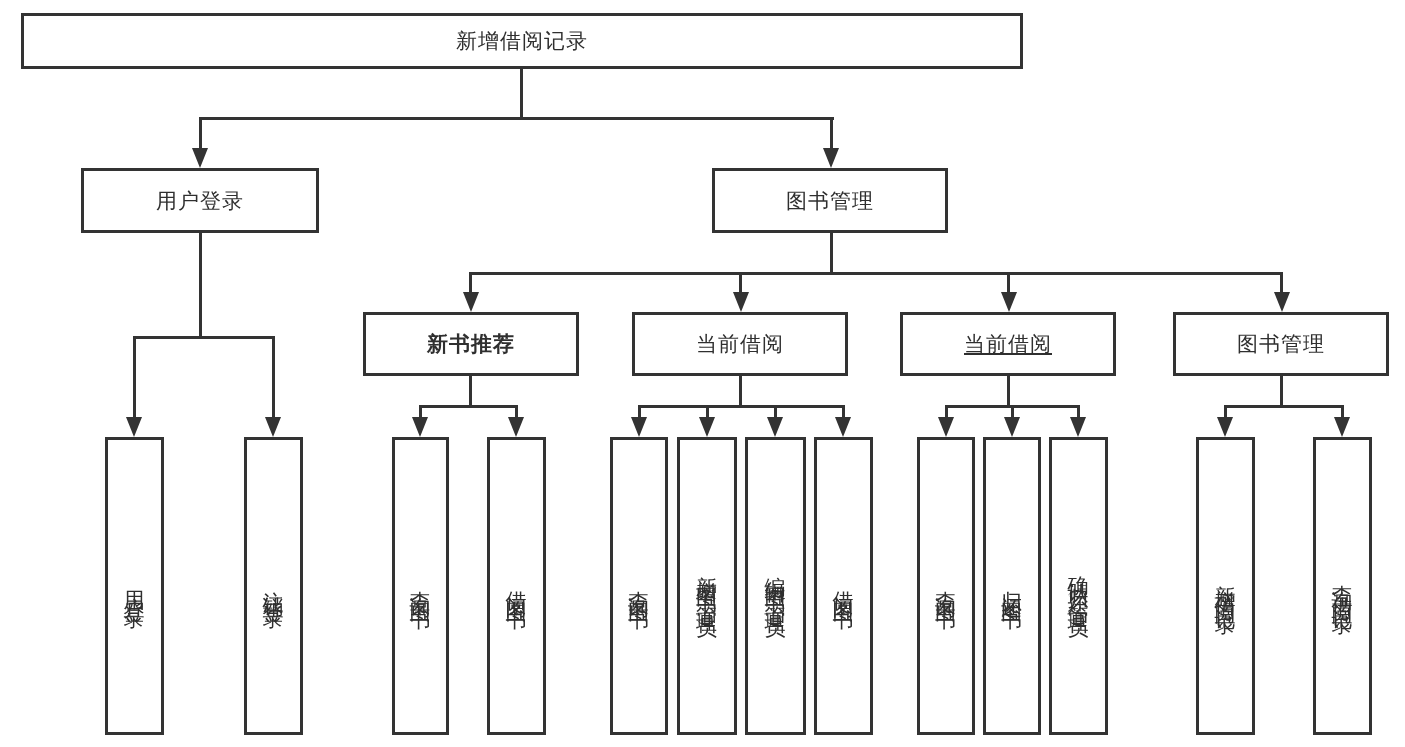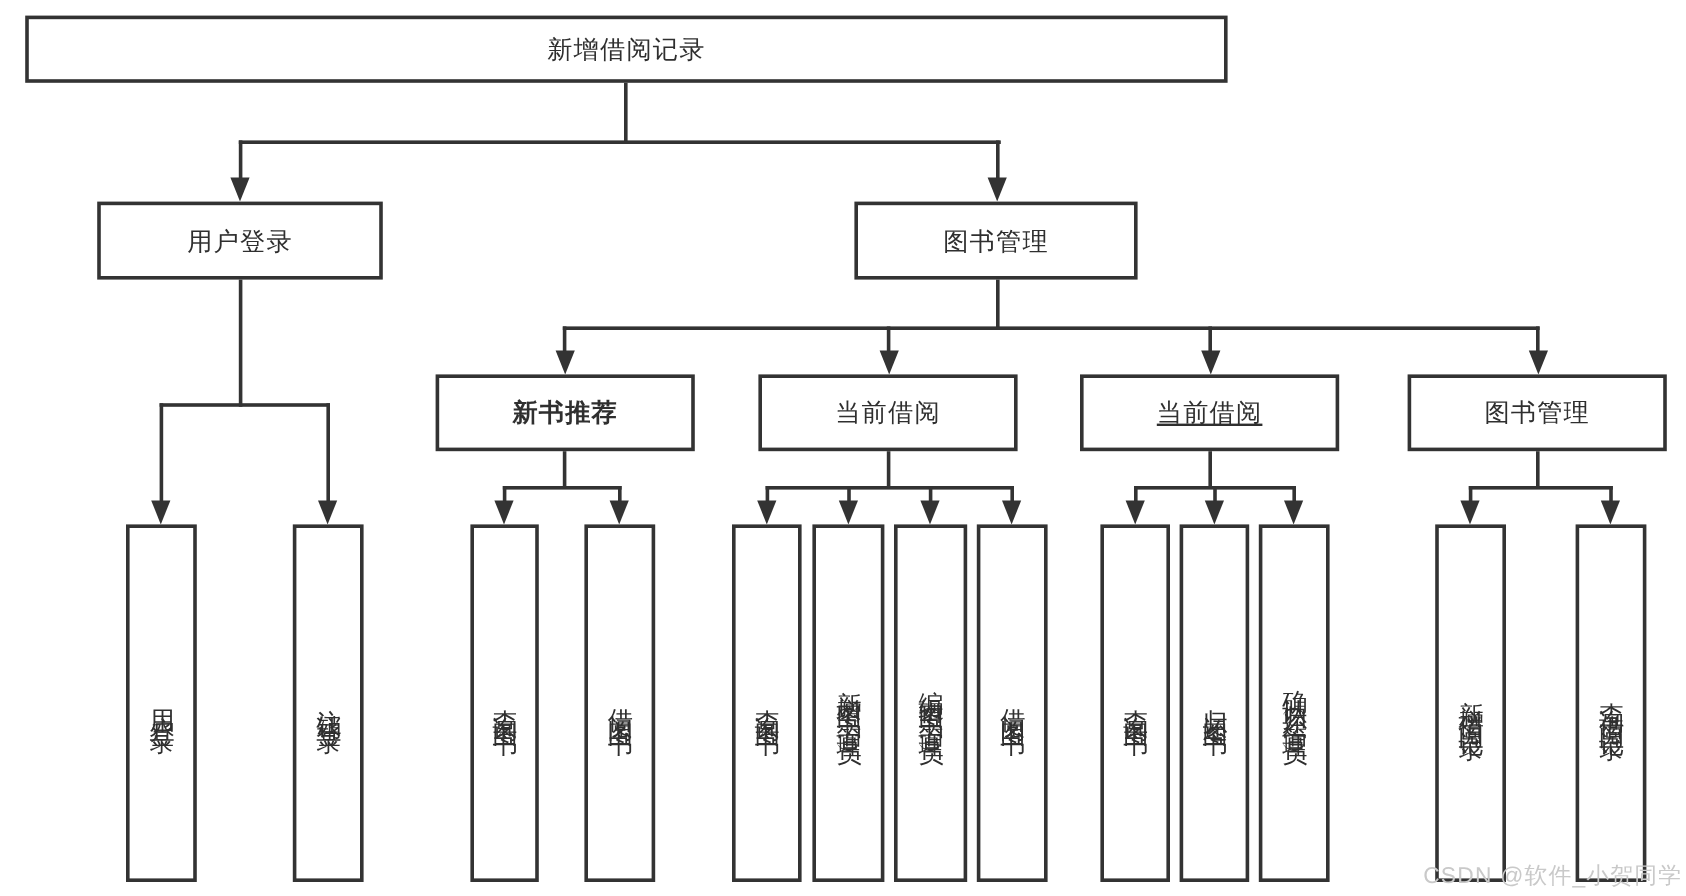--- a/index.html
+++ b/index.html
@@ -120,15 +120,14 @@
   <div class="vbox" style="left:745px;width:61px;">编辑图书（管理员）</div>
   <div class="vbox" style="left:814px;width:59px;">借阅图书</div>
 
   <div class="vbox" style="left:917px;width:58px;">查询图书</div>
   <div class="vbox" style="left:983px;width:58px;">归还图书</div>
   <div class="vbox" style="left:1049px;width:59px;">确认归还（管理员）</div>
 
   <div class="vbox" style="left:1196px;width:59px;">新增借阅记录</div>
   <div class="vbox" style="left:1313px;width:59px;">查询借阅记录</div>
 
-  <div class="watermark">CSDN @软件_小贺同学</div>
 
 </div>
 
 </body></html>

